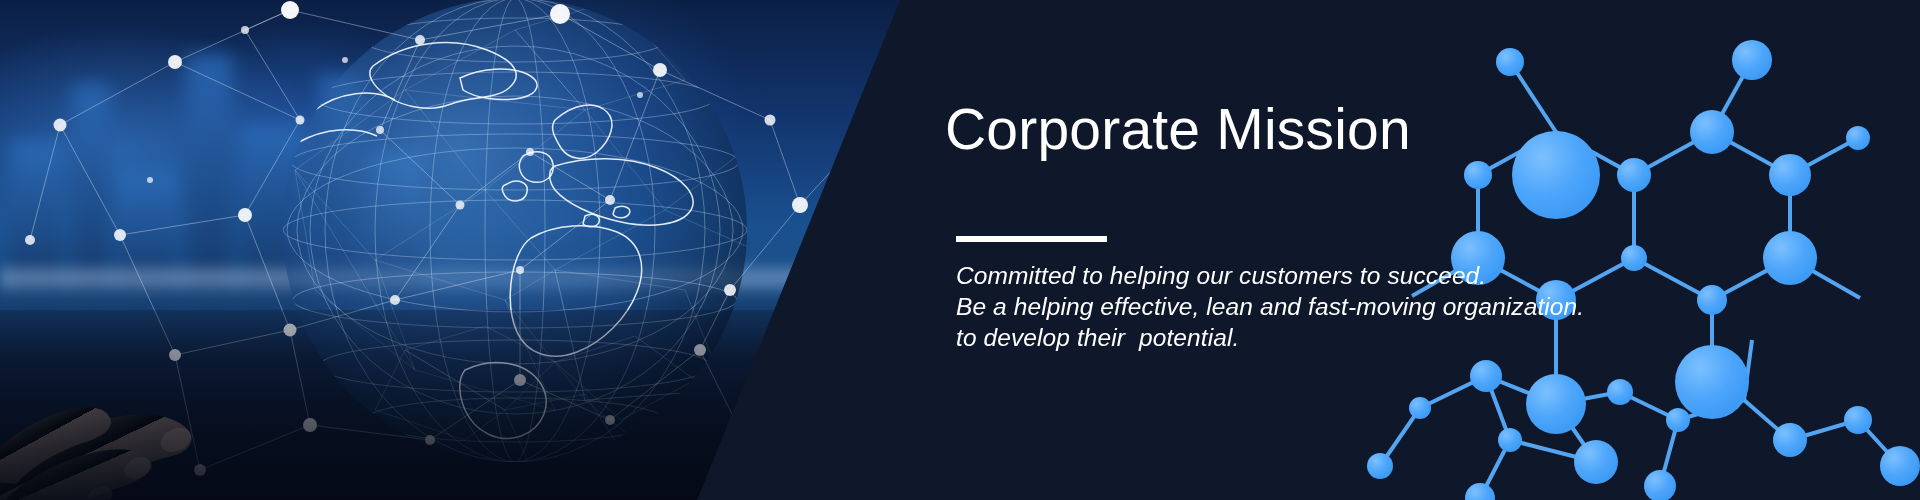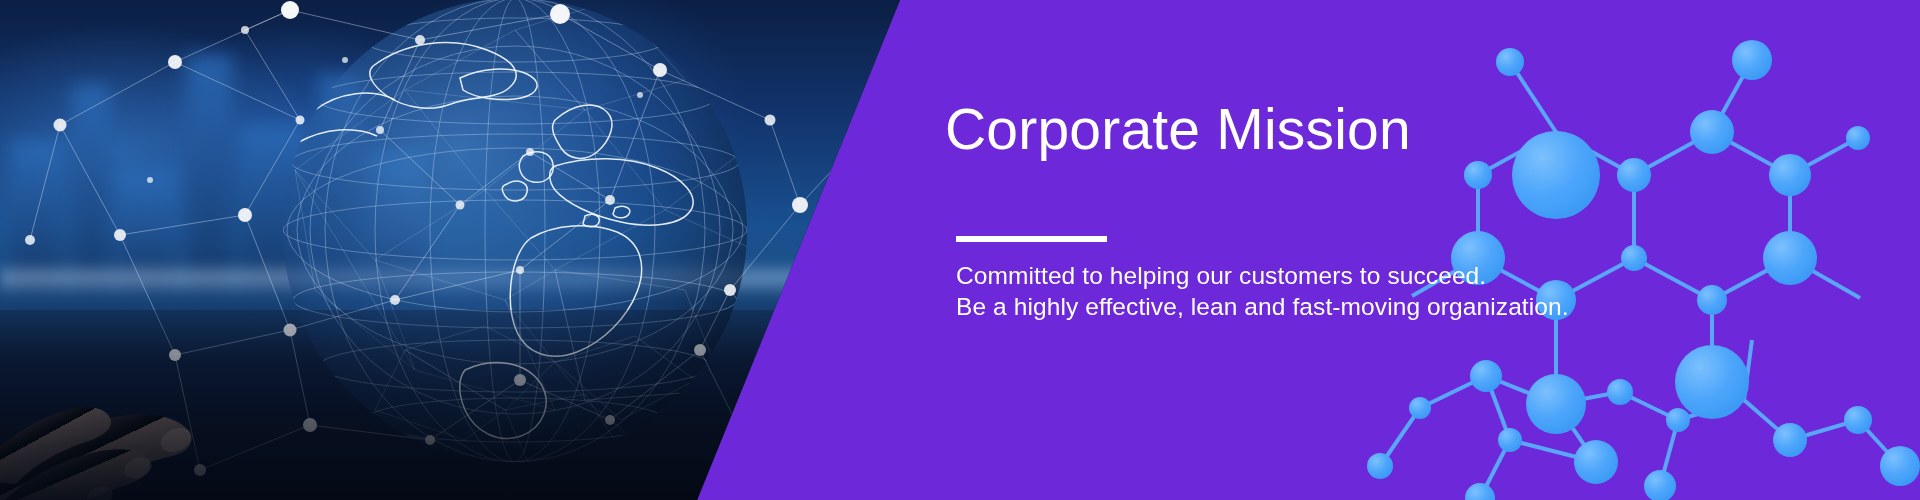--- a/index.html
+++ b/index.html
@@ -7,21 +7,21 @@
   body {
     font-family:"Liberation Sans", sans-serif;
     background:#1e90f8;
     position:relative;
   }
 
   #banner {
     position:absolute; inset:0;
     width:1920px; height:500px;
     overflow:hidden;
-    background:#6d28d9;
+    background:#0f172a;
   }
 
   
   #molecules {
     position:absolute; right:0; top:0;
     width:560px; height:500px;
     pointer-events:none;
   }
 
   
@@ -84,20 +84,21 @@
     white-space:nowrap;
   }
   #divider {
     position:absolute; left:11px; top:236px;
     width:151px; height:6px;
     background:#ffffff;
   }
   #mission-lines {
     position:absolute; left:11px; top:260px;
     width:720px;
+    font-style:italic;
   }
   .mission-line {
     font-size:24.5px;
     line-height:31px;
     color:#ffffff;
     white-space:pre;
     letter-spacing:.1px;
   }
 </style>
 </head>
@@ -323,17 +324,18 @@
     </g>
   </svg>
 
   <div id="content">
     <h1 id="page-title">Corporate Mission</h1>
 
     <div id="divider"></div>
 
     <div id="mission-lines">
       <div class="mission-line">Committed to helping our customers to succeed.</div>
-      <div class="mission-line">Be a highly effective, lean and fast-moving organization.</div>
+      <div class="mission-line">Be a helping effective, lean and fast-moving organization.</div>
+      <div class="mission-line">to develop their  potential.</div>
     </div>
   </div>
 
 </div>
 
 </body></html>

